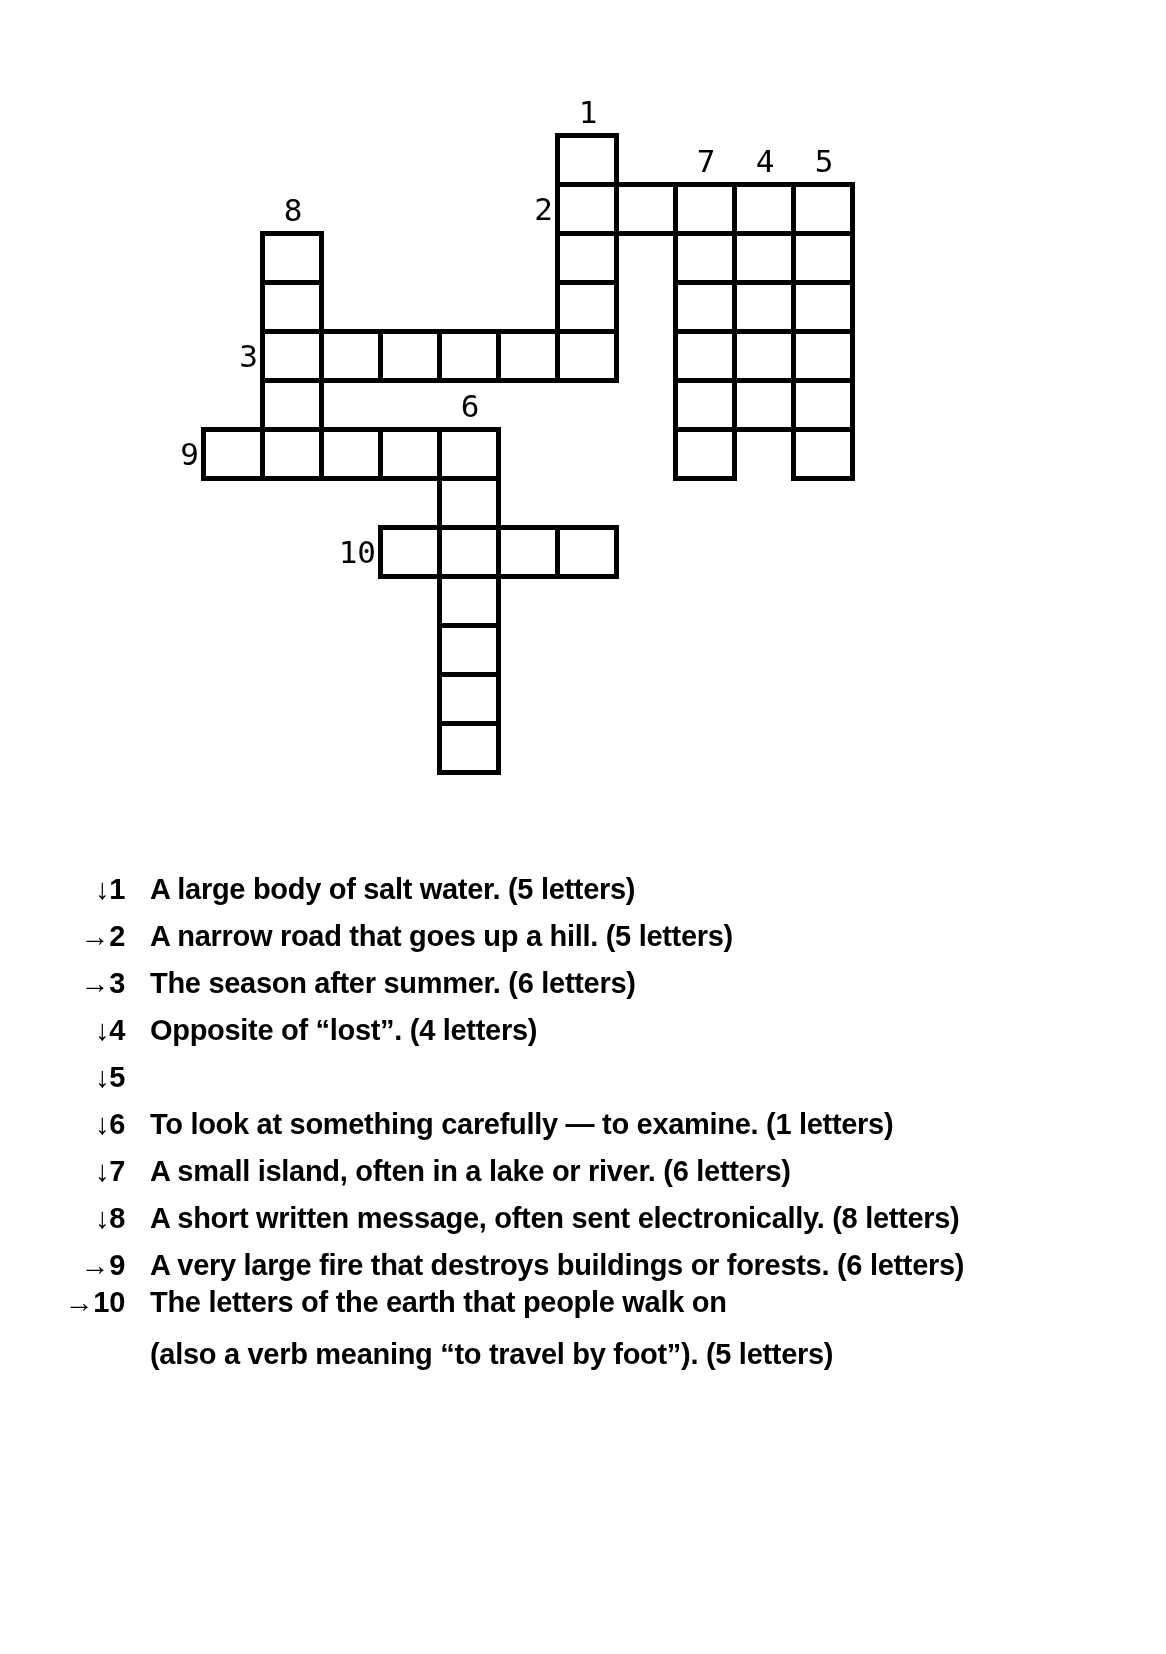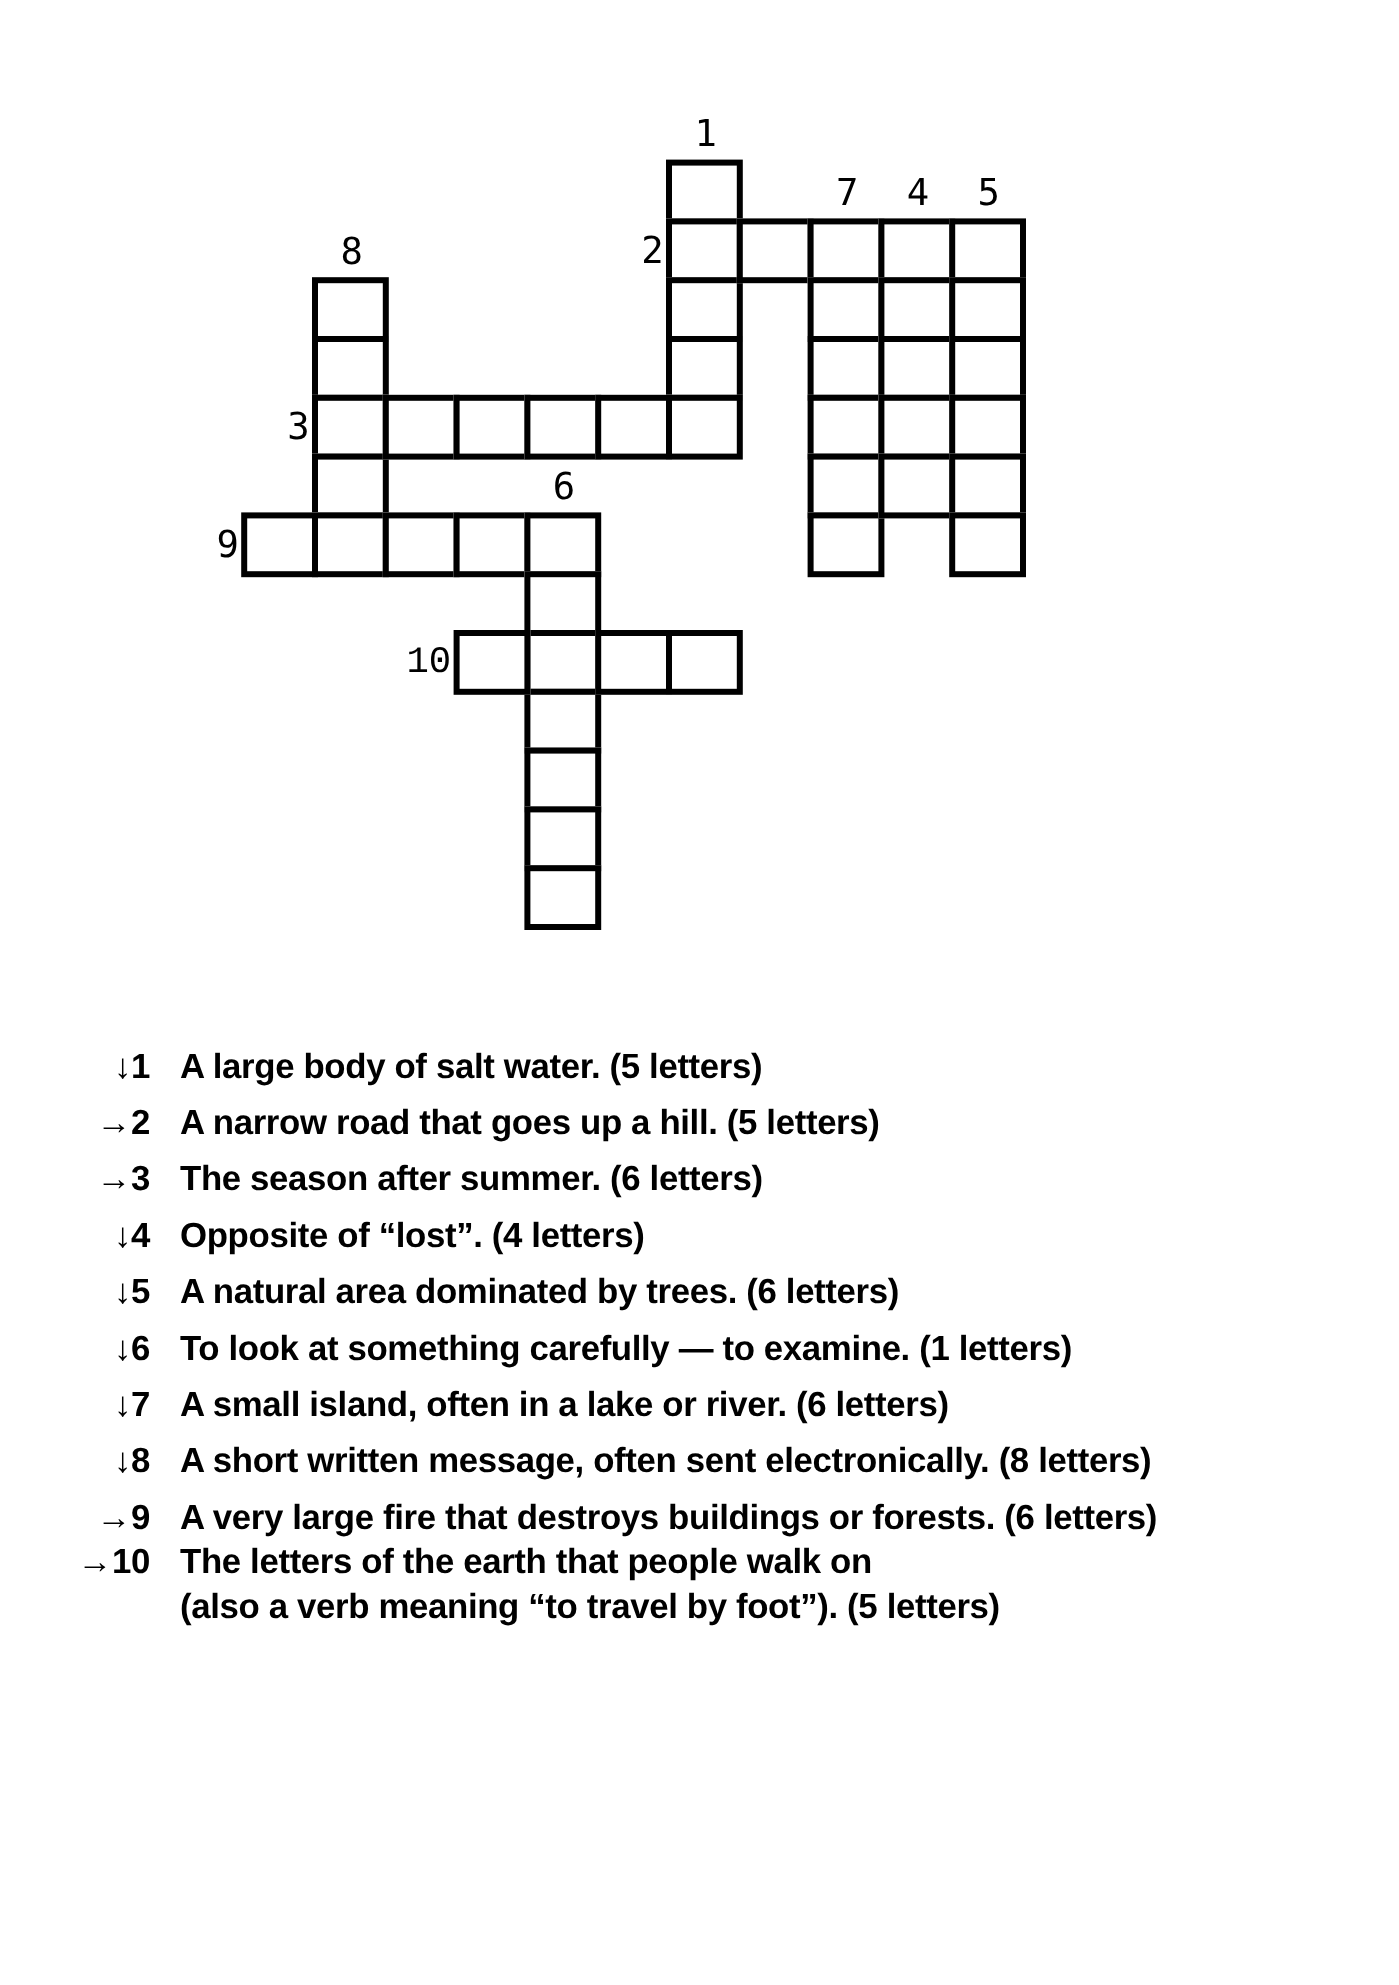--- a/index.html
+++ b/index.html
@@ -63,21 +63,21 @@
     <div class="cell" style="left: 555px; top: 525px; width: 64px; height: 54px;"></div>
     <div class="num" style="left: 558px; top: 97px;">1</div>
     <div class="num" style="left: 676px; top: 146px;">7</div>
     <div class="num" style="left: 735px; top: 146px;">4</div>
     <div class="num" style="left: 794px; top: 146px;">5</div>
     <div class="num" style="width: 60px; text-align: right; left: 493px; top: 194px;">2</div>
     <div class="num" style="left: 263px; top: 195px;">8</div>
     <div class="num" style="width: 60px; text-align: right; left: 198px; top: 341px;">3</div>
     <div class="num" style="left: 440px; top: 391px;">6</div>
     <div class="num" style="width: 60px; text-align: right; left: 139px; top: 439px;">9</div>
-    <div class="num" style="width: 60px; text-align: right; left: 316px; top: 537px; font-family: Liberation Mono, monospace;">10</div>
+    <div class="num" style="width: 60px; text-align: right; left: 316px; top: 537px;">10</div>
   </div>
 
 <div id="clues">
   <div class="clue" style="top:0px">
     <span class="dir">↓1</span>
     <span class="text">A large body of salt water. (5 letters)</span>
   </div>
   <div class="clue" style="top:47px">
     <span class="dir">→2</span>
     <span class="text">A narrow road that goes up a hill. (5 letters)</span>
@@ -85,21 +85,20 @@
   <div class="clue" style="top:94px">
     <span class="dir">→3</span>
     <span class="text">The season after summer. (6 letters)</span>
   </div>
   <div class="clue" style="top:141px">
     <span class="dir">↓4</span>
     <span class="text">Opposite of “lost”. (4 letters)</span>
   </div>
   <div class="clue" style="top:188px">
     <span class="dir">↓5</span>
-    <span class="text">A natural area dominated by trees. (6 letters)</span>
   </div>
   <div class="clue" style="top:235px">
     <span class="dir">↓6</span>
     <span class="text">To look at something carefully — to examine. (1 letters)</span>
   </div>
   <div class="clue" style="top:282px">
     <span class="dir">↓7</span>
     <span class="text">A small island, often in a lake or river. (6 letters)</span>
   </div>
   <div class="clue" style="top:329px">
@@ -107,17 +106,17 @@
     <span class="text">A short written message, often sent electronically. (8 letters)</span>
   </div>
   <div class="clue" style="top:376px">
     <span class="dir">→9</span>
     <span class="text">A very large fire that destroys buildings or forests. (6 letters)</span>
   </div>
   <div class="clue" style="top:413px">
     <span class="dir">→10</span>
     <span class="text">The letters of the earth that people walk on</span>
   </div>
-  <div class="clue" style="top:450px">
+  <div class="clue" style="top:465px">
     <span class="dir"></span>
     <span class="text">(also a verb meaning “to travel by foot”). (5 letters)</span>
   </div>
 </div>
 
 </body></html>

